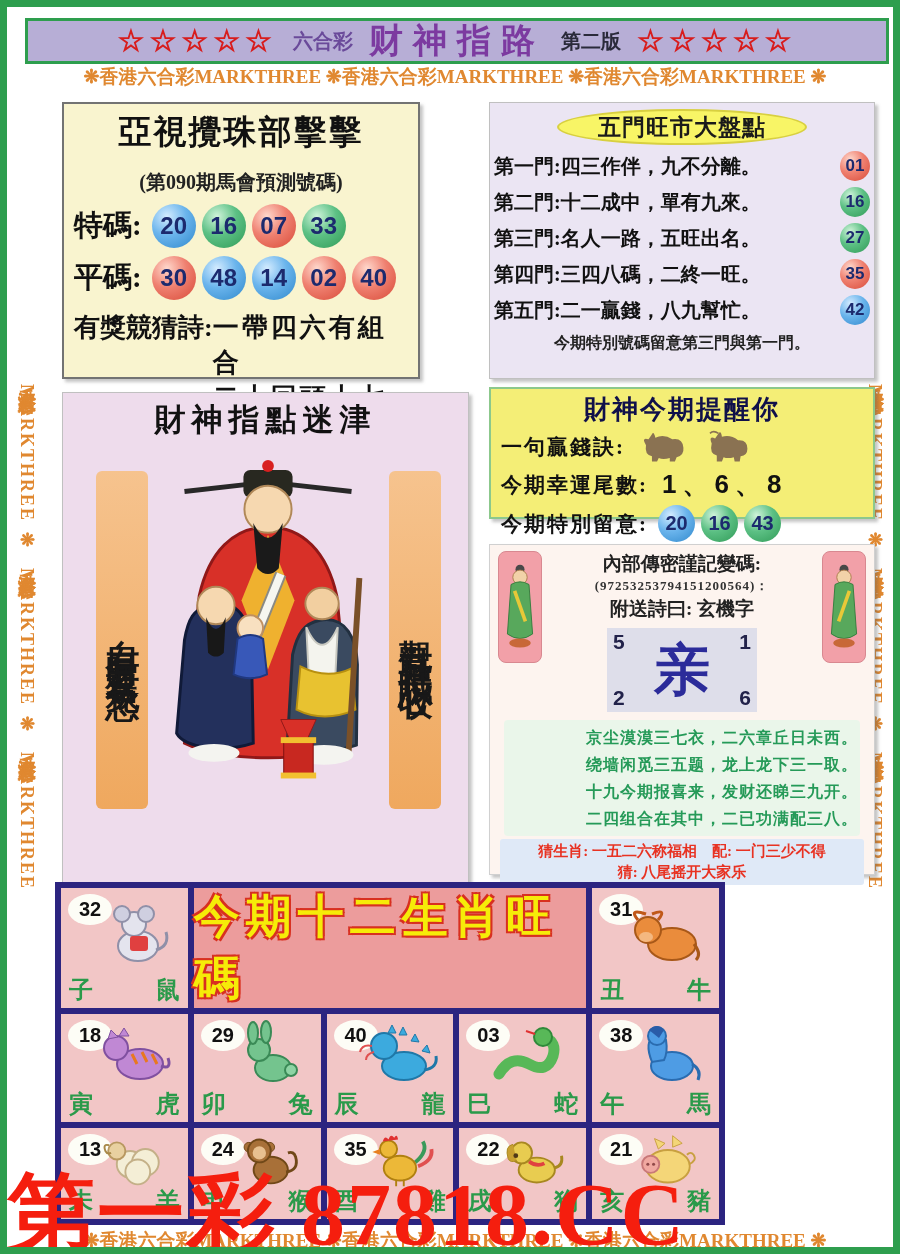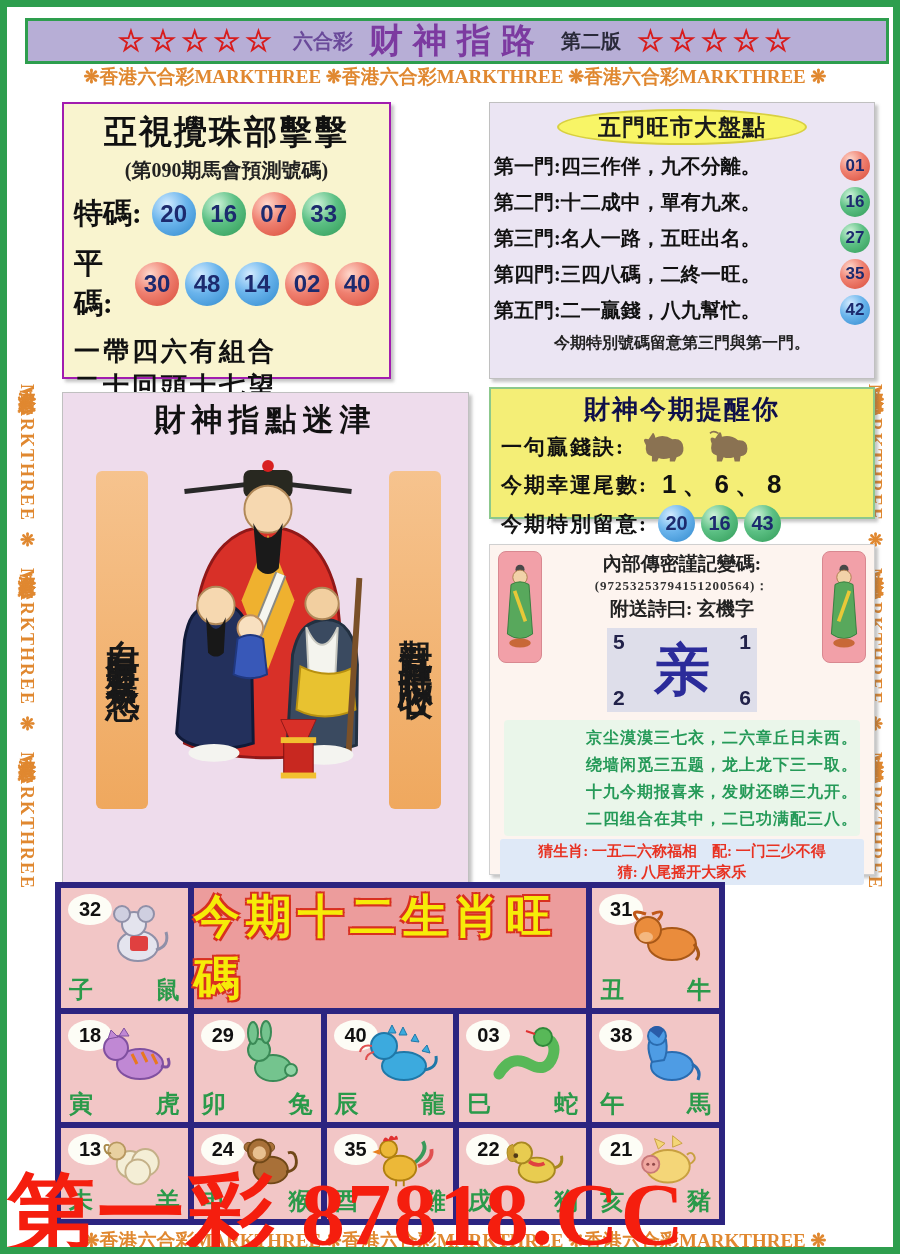--- a/index.html
+++ b/index.html
@@ -24,24 +24,24 @@
                  align-items:center; justify-content:center; gap:16px; }
   .hdr-stars { font-size:30px; font-weight:bold; color:#d81c1c; letter-spacing:5px; line-height:1; }
   .hdr-game  { font-size:20px; font-weight:bold; color:#6a4a9a; }
   .hdr-title { font-size:34px; font-weight:bold; color:#7c3aa0; letter-spacing:10px; }
   .hdr-edition { font-size:20px; font-weight:bold; color:#2a2a3a; }
 
   
   .box { position:absolute; box-shadow:3px 3px 3px rgba(90,90,90,.35); }
 
   
-  .box-pred { left:55px; top:95px; width:329px; height:277px; background:#f9f4cf;
-              border:2px solid #a21caf; padding:6px 10px; }
+  .box-pred { left:55px; top:95px; width:358px; height:277px; background:#f9f4cf;
+              border:2px solid #737373; padding:6px 10px; }
   .pred-title { text-align:center; font-size:33px; font-weight:bold; color:#111; letter-spacing:2px; }
-  .pred-sub   { text-align:center; font-size:20px; font-weight:bold; color:#222; margin-top:2px; }
+  .pred-sub   { text-align:center; font-size:20px; font-weight:bold; color:#222; margin-top:14px; }
   .ball-row { display:flex; align-items:center; gap:6px; margin-top:8px; }
   .ball-row .row-label { font-size:29px; font-weight:bold; color:#111; margin-right:4px; }
   .ball { display:inline-flex; width:44px; height:44px; border-radius:50%;
           align-items:center; justify-content:center; font-family:"Liberation Sans","DejaVu Sans",sans-serif;
           font-weight:bold; font-size:24px; color:#1c2a6e; flex:0 0 auto; }
   .b-red   { background:radial-gradient(circle at 34% 28%, #ffd8cc 0%, #ef8070 45%, #d84a38 100%); }
   .b-green { background:radial-gradient(circle at 34% 28%, #d0f4da 0%, #5cc084 45%, #2f9a56 100%); }
   .b-blue  { background:radial-gradient(circle at 34% 28%, #d4ecff 0%, #6ab4ec 45%, #2f88cc 100%); }
   .pred-poem { display:flex; margin-top:10px; }
   .poem-label { font-size:26px; font-weight:bold; color:#111; white-space:nowrap; }
@@ -168,20 +168,21 @@
     </div>
     <div class="ball-row">
       <span class="row-label">平碼:</span>
       <span class="ball b-red">30</span>
       <span class="ball b-blue">48</span>
       <span class="ball b-blue">14</span>
       <span class="ball b-red">02</span>
       <span class="ball b-red">40</span>
     </div>
     <div class="pred-poem">
+      <span class="poem-label">有獎競猜詩:</span>
       <span class="poem-lines">
         <div>一帶四六有組合</div>
         <div>二十回頭十七望</div>
       </span>
     </div>
   </div>
 
   <div class="box box-doors">
     <div class="doors-title">五門旺市大盤點</div>
     <div class="door-row">

